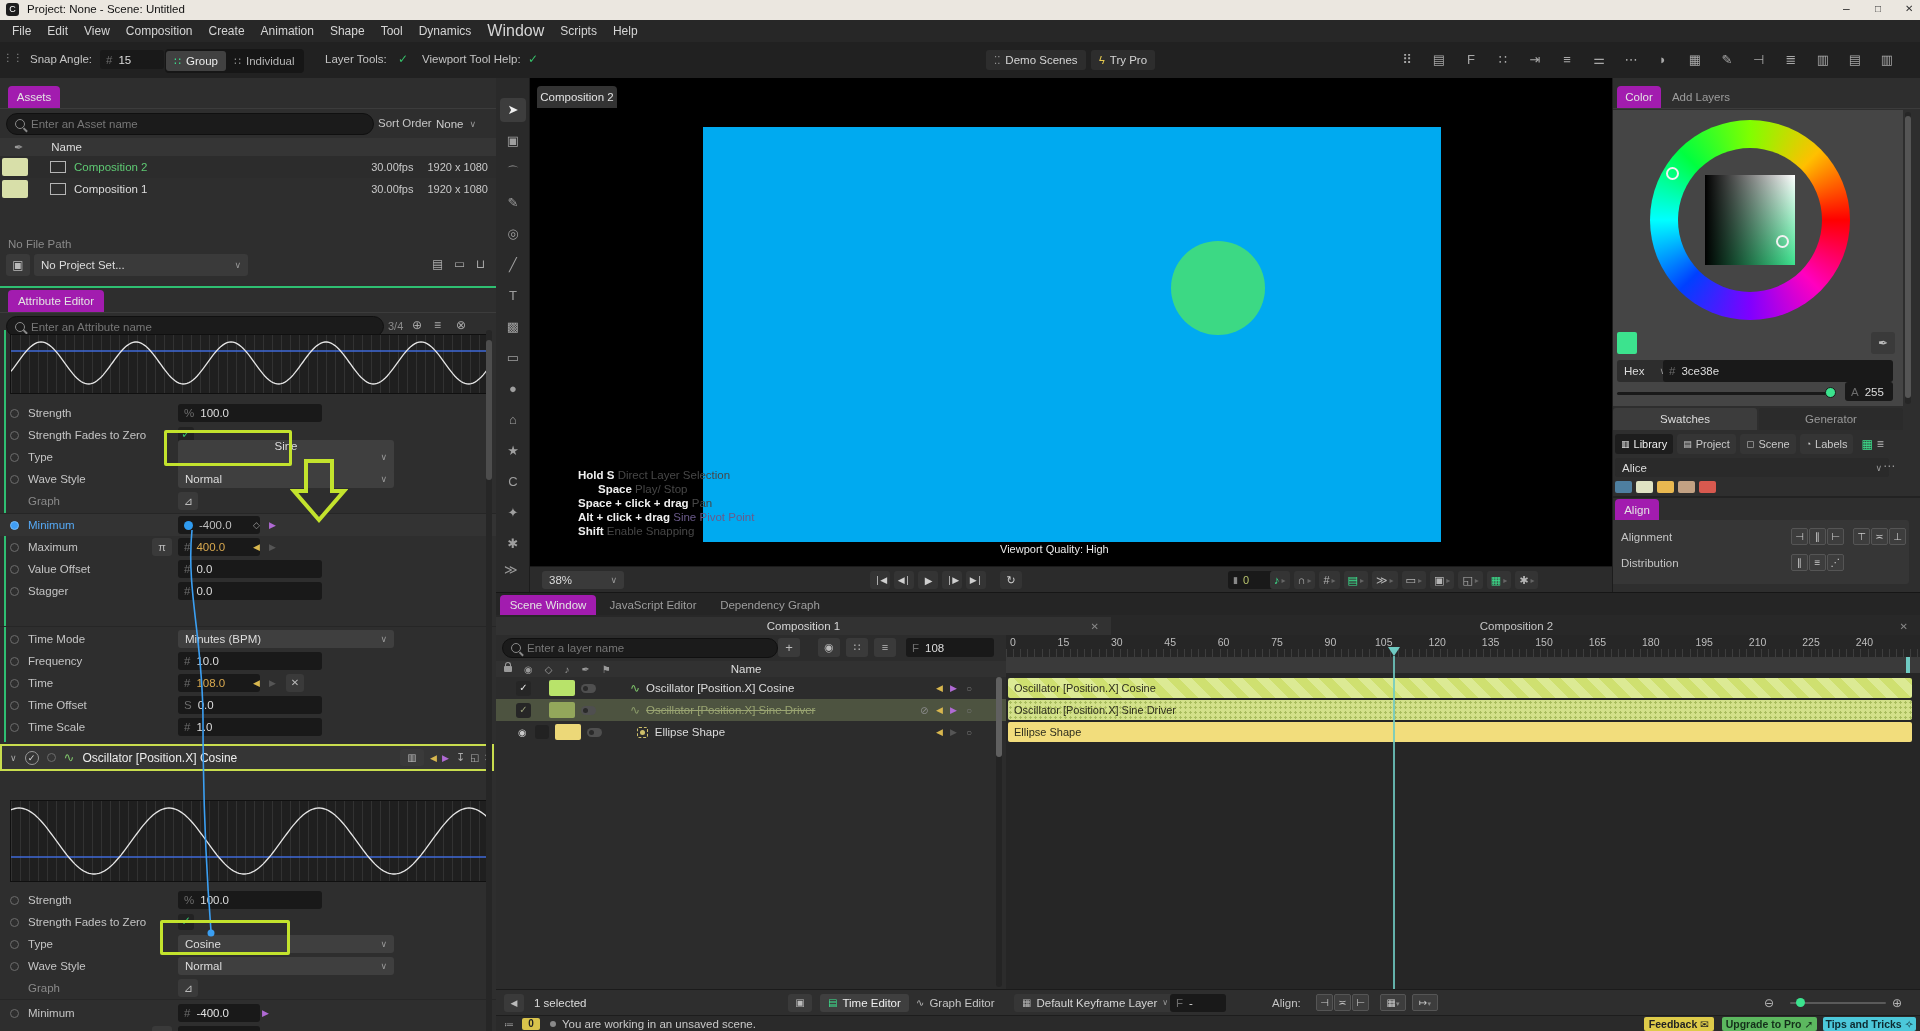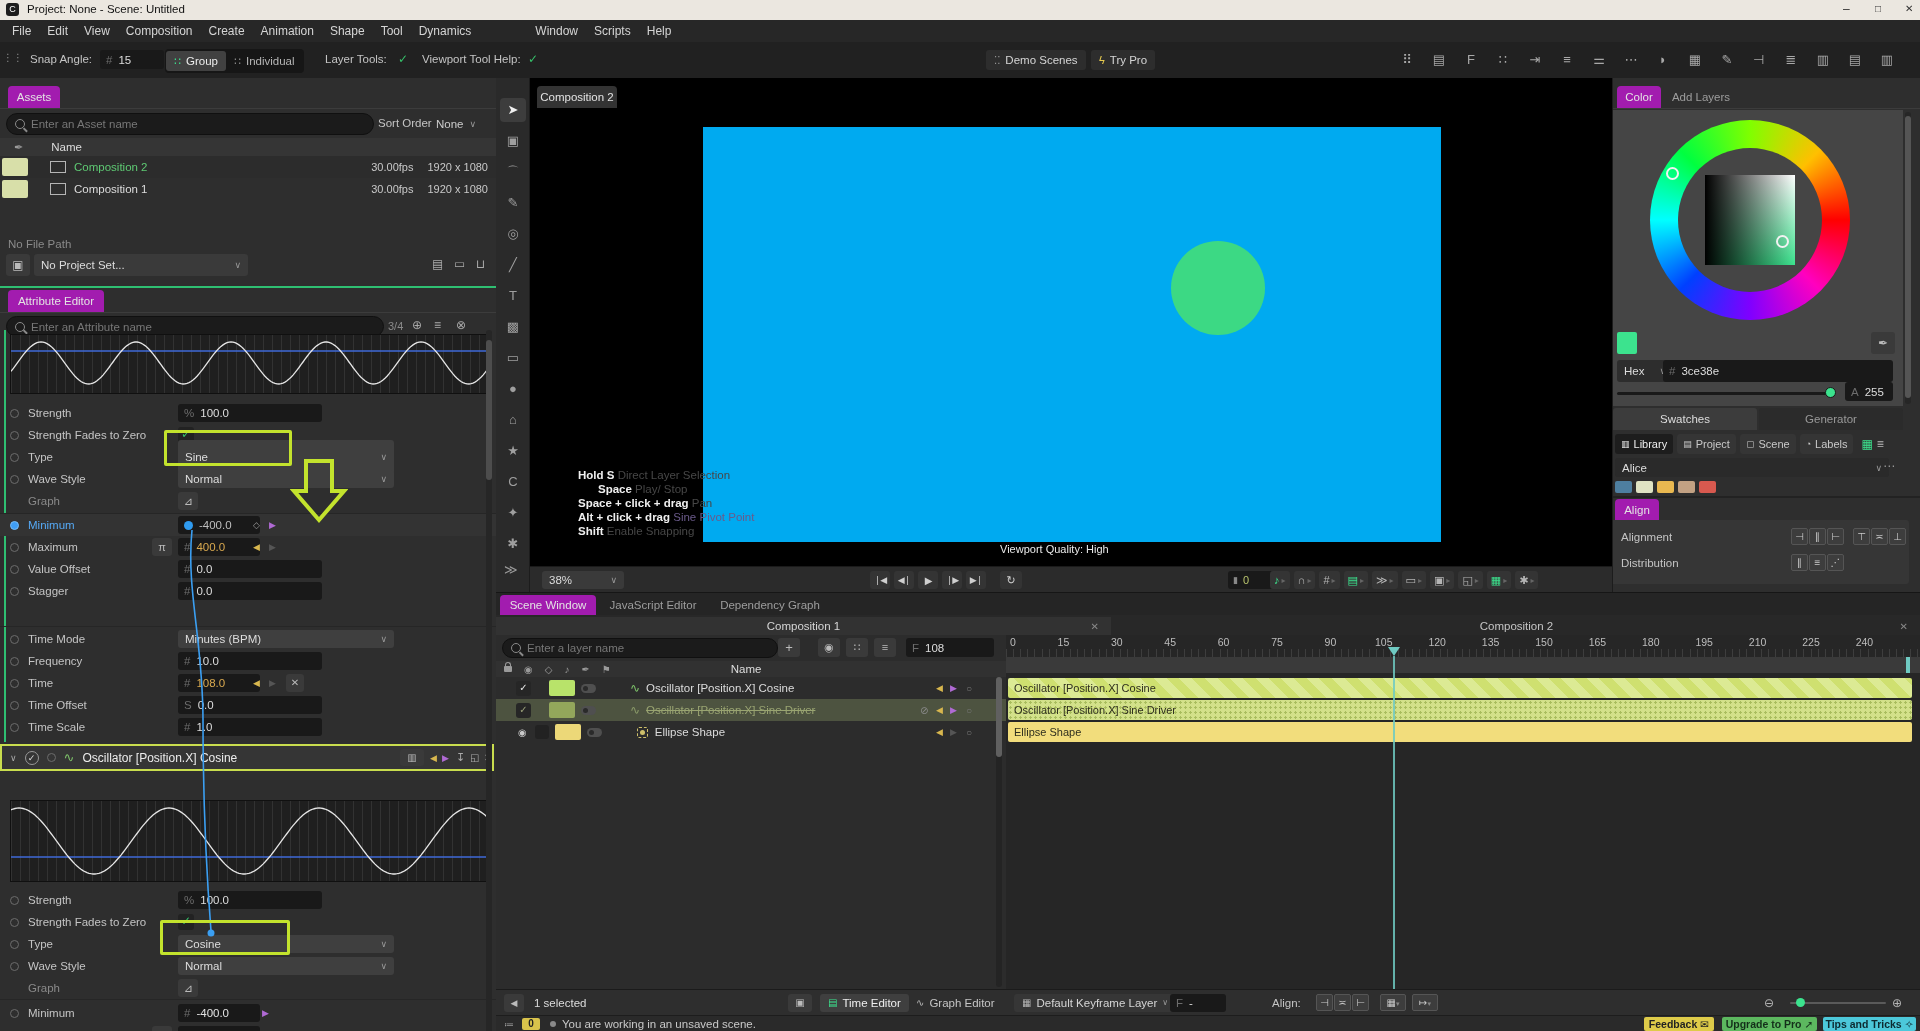--- a/index.html
+++ b/index.html
@@ -64,21 +64,21 @@
   <div class="abs flex" id="menubar" style="left:0;top:20px;width:1920px;height:22px;background:#272727;gap:0;padding-left:4px;">
       <span style="padding: 4px 8px; color: rgb(213, 213, 213); font-size: 12px;">File</span>
       <span style="padding: 4px 8px; color: rgb(213, 213, 213); font-size: 12px;">Edit</span>
       <span style="padding: 4px 8px; color: rgb(213, 213, 213); font-size: 12px;">View</span>
       <span style="padding: 4px 8px; color: rgb(213, 213, 213); font-size: 12px;">Composition</span>
       <span style="padding: 4px 8px; color: rgb(213, 213, 213); font-size: 12px;">Create</span>
       <span style="padding: 10px 8px; color: rgb(213, 213, 213); font-size: 12px;">Animation</span>
       <span style="padding: 4px 8px; color: rgb(213, 213, 213); font-size: 12px;">Shape</span>
       <span style="padding: 4px 8px; color: rgb(213, 213, 213); font-size: 12px;">Tool</span>
       <span style="padding: 4px 8px; color: rgb(213, 213, 213); font-size: 12px;">Dynamics</span>
-      <span style="padding: 4px 8px; color: rgb(213, 213, 213); font-size: 12px; margin-left: 48px;">Window</span>
+      <span style="padding: 4px 8px; color: rgb(213, 213, 213); font-size: 16px;">Window</span>
       <span style="padding: 4px 8px; color: rgb(213, 213, 213); font-size: 12px;">Scripts</span>
       <span style="padding: 4px 8px; color: rgb(213, 213, 213); font-size: 12px;">Help</span>
     </div>
 
   <div class="abs" style="left:0;top:42px;width:1920px;height:36px;background:#212121;border-bottom:1px solid #171717;">
     <span class="abs dim" style="left:3px;top:10px;font-size:10px;">⋮⋮</span>
     <span class="abs lbl" style="left:30px;top:11px;">Snap Angle:</span>
     <div class="abs nf" style="left:100px;top:8px;width:52px;height:19px;">
       <span class="px">#</span>
       <span>15</span>
@@ -204,21 +204,21 @@
       </div>
     </div>
     <div class="abs flex" style="left:0;top:346px;width:496px;height:22px;">
       <span class="rad" style="margin-left:10px;"></span>
       <span class="lbl" style="margin-left:9px;">Strength Fades to Zero</span>
       <span class="chk" style="position:absolute;left:178px;">✓</span>
     </div>
     <div class="abs flex" style="left:0;top:368px;width:496px;height:22px;">
       <span class="rad" style="margin-left:10px;"></span>
       <span class="lbl" style="margin-left:9px;">Type</span>
-      <div class="dd" style="position:absolute;left:178px;width:202px;height:34px;">
+      <div class="dd" style="position:absolute;left:178px;width:202px;height:34px;flex-direction:column;">
         <span>Sine</span>
           <span class="cv">∨</span>
       </div>
     </div>
     <div class="abs flex" style="left:0;top:390px;width:496px;height:22px;">
       <span class="rad" style="margin-left:10px;"></span>
       <span class="lbl" style="margin-left:9px;">Wave Style</span>
       <div class="dd" style="position:absolute;left:178px;width:202px;height:18px;">
         <span>Normal</span>
           <span class="cv">∨</span>

